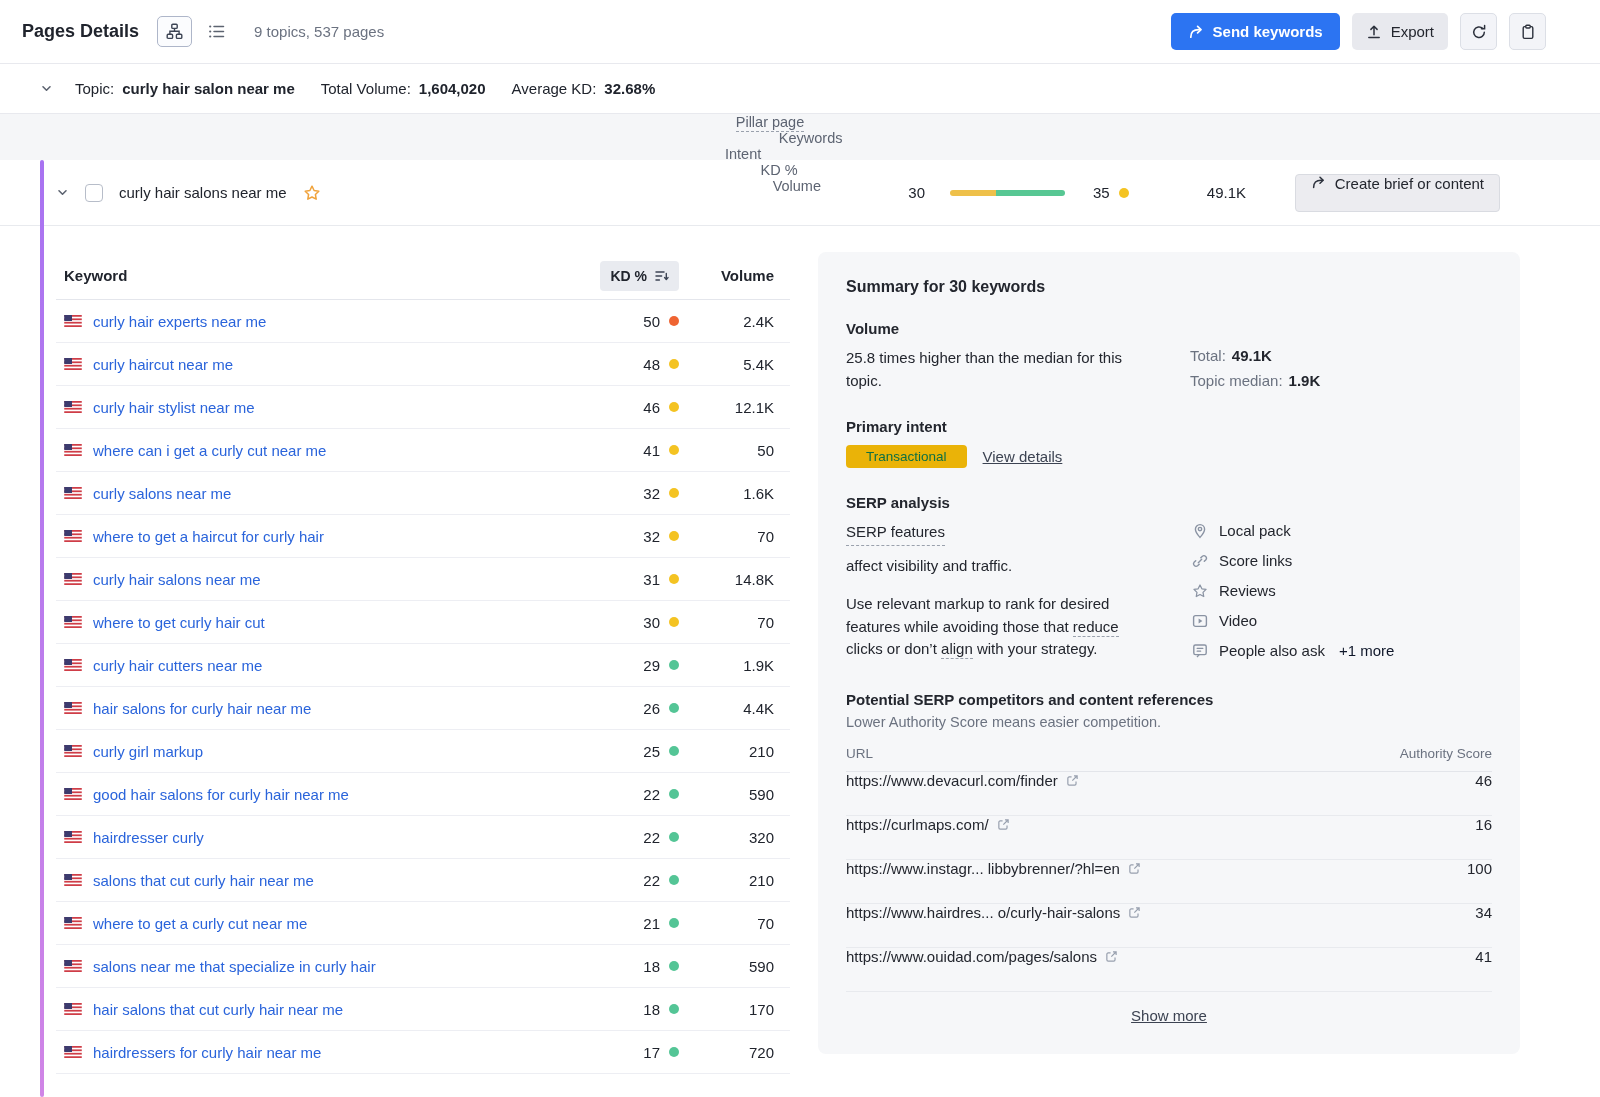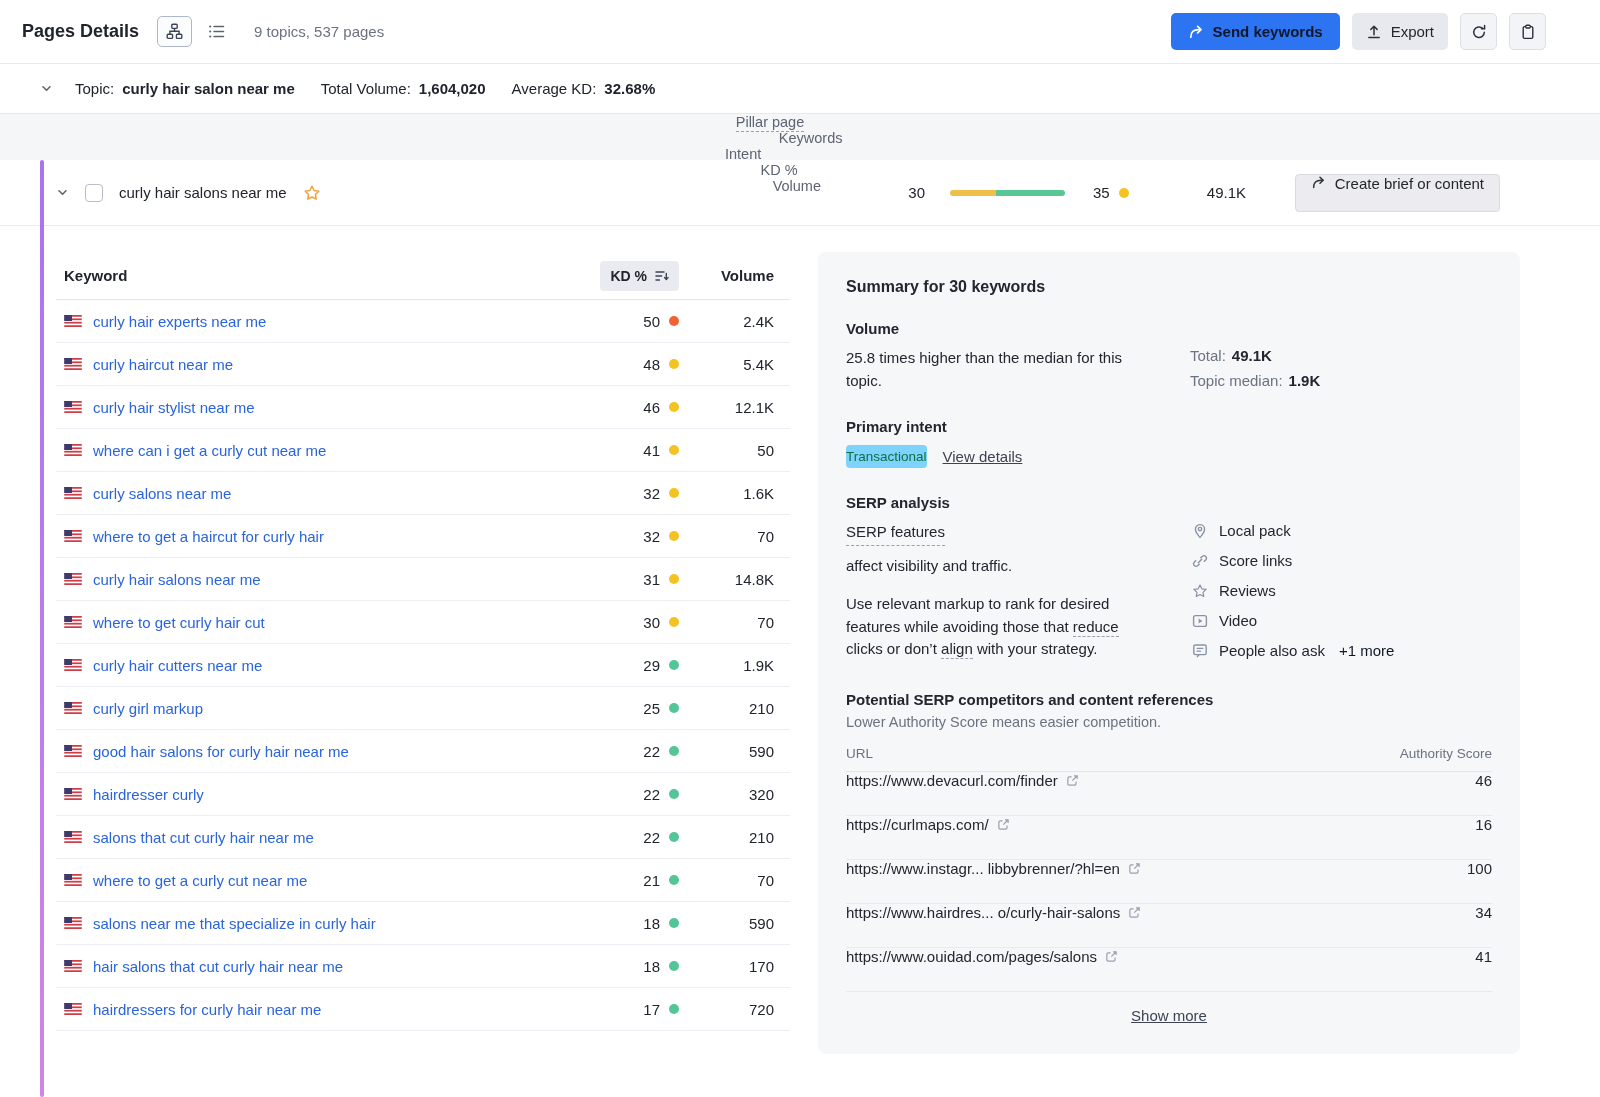--- a/index.html
+++ b/index.html
@@ -15,21 +15,21 @@
 
   
   .topbar { display: flex; align-items: center; height: 64px; padding: 0 54px 0 22px; gap: 12px; border-bottom: 1px solid #e8e9ee; }
   .title { font-size: 18px; font-weight: 700; }
   .toggle-group { display: flex; align-items: center; gap: 7px; margin-left: 6px; }
   .toggle-btn { width: 35px; height: 31px; display: flex; align-items: center; justify-content: center; border-radius: 5px; }
   .toggle-btn.selected { background: #fbfcfe; border: 1px solid #aeb6c9; }
   .count-text { color: #6b7280; font-size: 15px; margin-left: 8px; }
   .spacer { flex: 1; }
   .btn { height: 37px; display: inline-flex; align-items: center; gap: 9px; border-radius: 5px; font-size: 15px; }
-  .btn-primary { background: #2c74f2; color: #0f172a; font-weight: 700; padding: 0 17px; }
+  .btn-primary { background: #2c74f2; color: #ffffff; font-weight: 700; padding: 0 17px; }
   .btn-secondary { background: #e8e9ee; color: #23262e; padding: 0 14px; }
   .icon-btn { width: 37px; height: 37px; border-radius: 5px; background: #f3f4f8; border: 1px solid #dcdfe6; display: flex; align-items: center; justify-content: center; }
 
   
   .topic-bar { display: flex; align-items: center; height: 50px; padding-left: 40px; gap: 8px; border-bottom: 1px solid #e8e9ee; font-size: 15px; }
   .topic-bar .chev { margin-right: 14px; display: flex; }
   .topic-name { font-weight: 700; margin-right: 16px; }
   .metric-label { margin-left: 2px; }
   .metric-value { font-weight: 700; margin-right: 16px; }
 
@@ -80,21 +80,21 @@
   .summary { flex: 1; background: #f6f7f9; border-radius: 8px; padding: 26px 28px 30px; font-size: 15px; color: #23262e; }
   .sum-title { font-size: 16px; font-weight: 700; margin-bottom: 24px; }
   .sec-h { font-size: 15px; font-weight: 700; margin-bottom: 10px; }
   .vol-grid { display: flex; }
   .vol-desc { width: 300px; line-height: 1.5; }
   .vol-stats { margin-left: 44px; display: flex; flex-direction: column; gap: 8px; }
   .stat-label { color: #6b7280; margin-right: 6px; }
   .stat-value { font-weight: 700; }
   .intent-sec { margin-top: 26px; }
   .intent-row { display: flex; align-items: center; gap: 16px; }
-  .badge { background: #7dd3fc; color: #0e6f43; font-size: 13.5px; padding: 4px 0; border-radius: 4px; }
+  .badge { background: #eab308; color: #0e6f43; font-size: 13.5px; padding: 4px 20px; border-radius: 4px; }
   .plain-link { color: #3c4352; text-decoration: underline; }
   .serp-sec { margin-top: 26px; }
   .serp-cols { display: flex; }
   .serp-left { width: 306px; line-height: 1.5; }
   .serp-term { display: inline-block; margin-bottom: 9px; }
   .serp-left .p2 { margin-top: 16px; }
   .serp-right { margin-left: 40px; display: flex; flex-direction: column; gap: 13px; padding-top: 1px; }
   .feat { display: flex; align-items: center; gap: 11px; }
   .more-link { color: #0f172a; text-decoration: none; margin-left: 3px; text-align: right; }
   .comp-sec { margin-top: 30px; }
@@ -458,20 +458,40 @@
                 <rect width="19" height="13" fill="#fff"></rect>
                 <g fill="#cf3d47">
                   <rect y="0" width="19" height="1.9"></rect>
                   <rect y="3.7" width="19" height="1.9"></rect>
                   <rect y="7.4" width="19" height="1.9"></rect>
                   <rect y="11.1" width="19" height="1.9"></rect>
                 </g>
                 <rect width="8.4" height="6.5" fill="#3c3b6e"></rect>
               </svg>
             </span>
+            <a class="kw-link">hair salons for curly hair near me</a>
+            <span class="kd-cell">
+              <span>26</span>
+              <span class="dot easy"></span>
+            </span>
+            <span class="vol-cell">4.4K</span>
+          </div>
+          <div class="kw-row">
+            <span class="flag">
+              <svg width="18" height="12" viewBox="0 0 19 13">
+                <rect width="19" height="13" fill="#fff"></rect>
+                <g fill="#cf3d47">
+                  <rect y="0" width="19" height="1.9"></rect>
+                  <rect y="3.7" width="19" height="1.9"></rect>
+                  <rect y="7.4" width="19" height="1.9"></rect>
+                  <rect y="11.1" width="19" height="1.9"></rect>
+                </g>
+                <rect width="8.4" height="6.5" fill="#3c3b6e"></rect>
+              </svg>
+            </span>
             <a class="kw-link">curly girl markup</a>
             <span class="kd-cell">
               <span>25</span>
               <span class="dot easy"></span>
             </span>
             <span class="vol-cell">210</span>
           </div>
           <div class="kw-row">
             <span class="flag">
               <svg width="18" height="12" viewBox="0 0 19 13">

